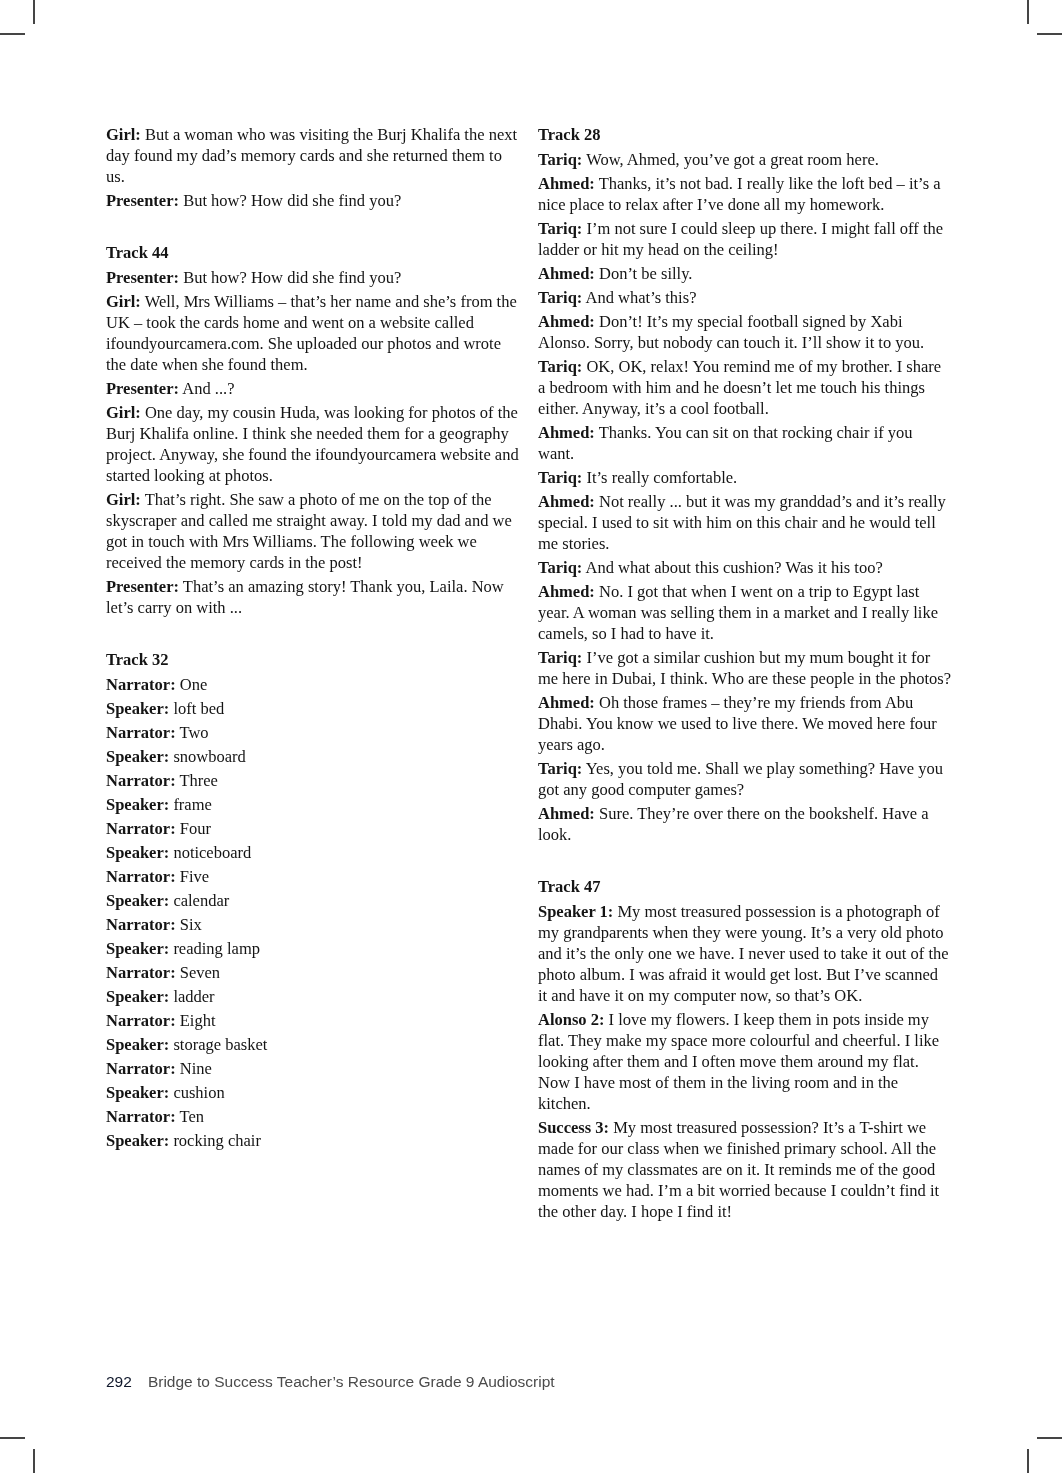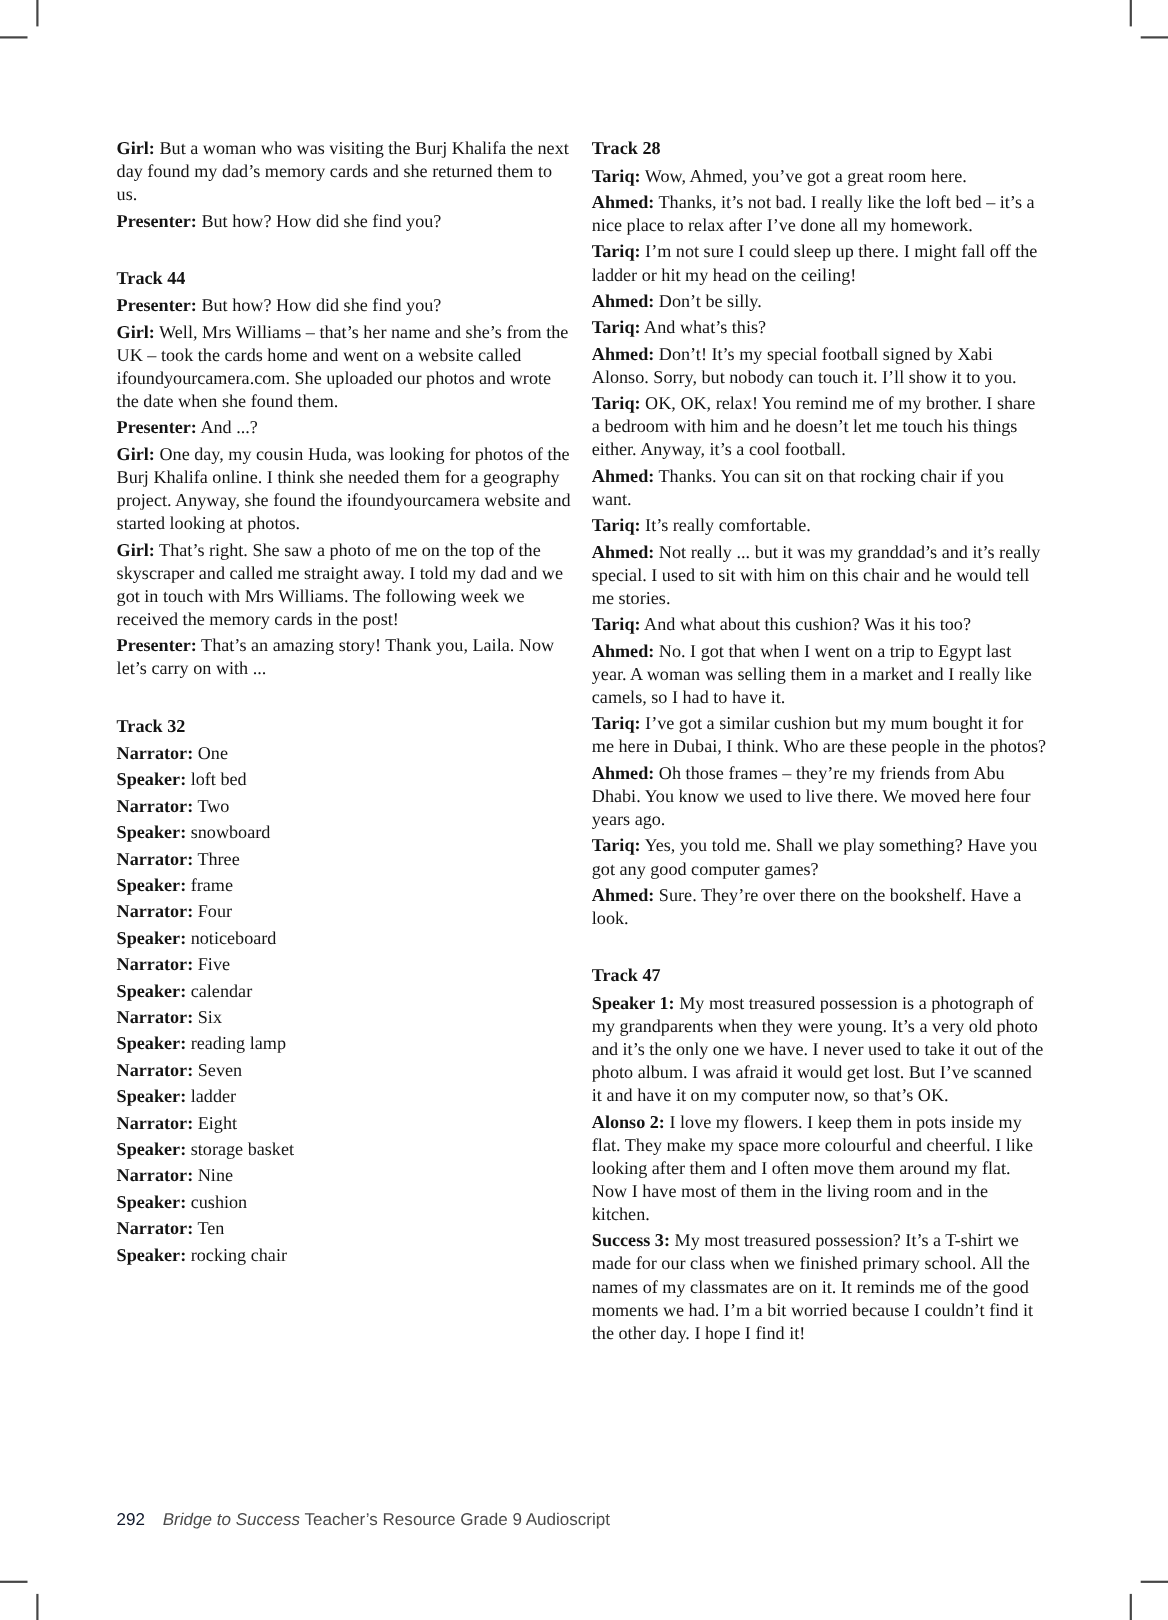--- a/index.html
+++ b/index.html
@@ -63,21 +63,20 @@
     font-size: 15.5px;
     line-height: 20px;
     color: #4b4b4b;
     white-space: nowrap;
   }
   .footer .page-num {
     color: #0f172a;
     margin-right: 16px;
   }
   .footer .book-title {
-    font-style: italic;
     margin-top: 18px;
   }
 </style>
 </head>
 <body>
 
 <div class="page">
 
   <div>
     <div class="crop v" style="left:33px; top:0;"></div>

